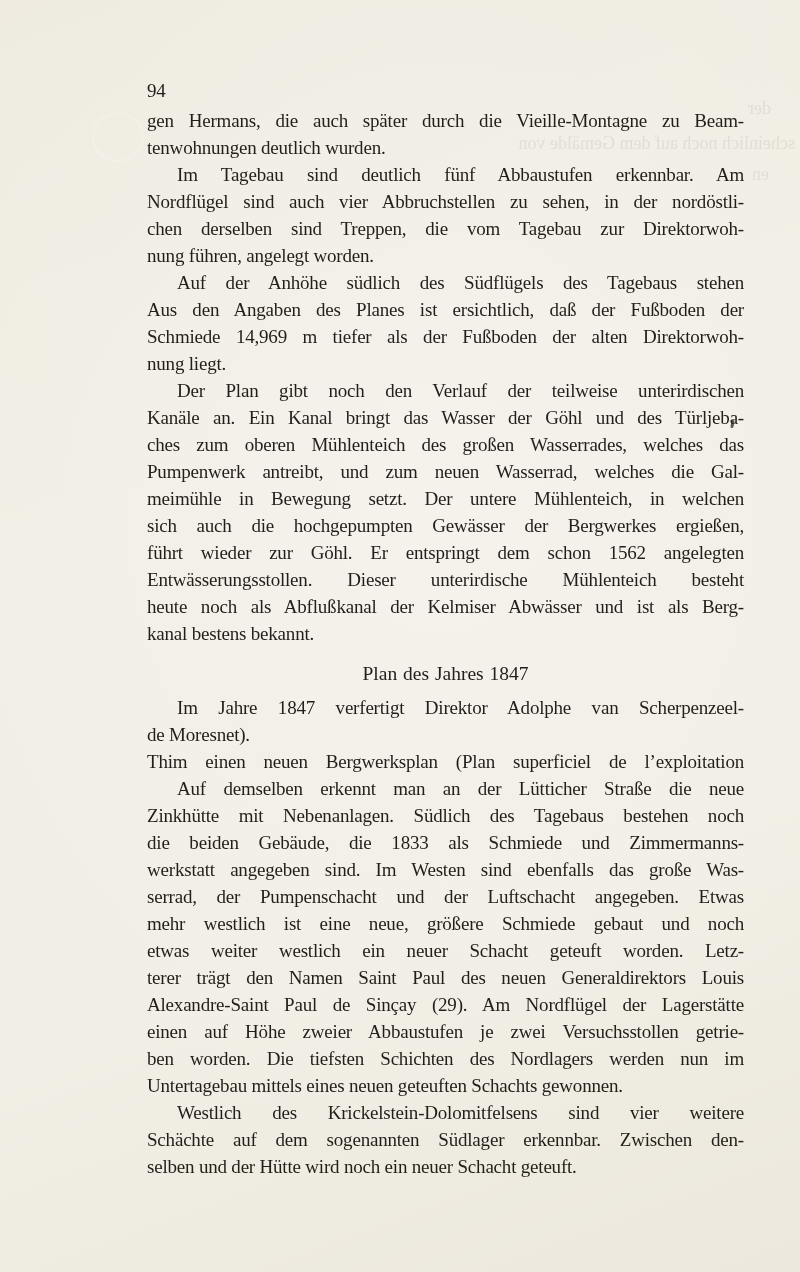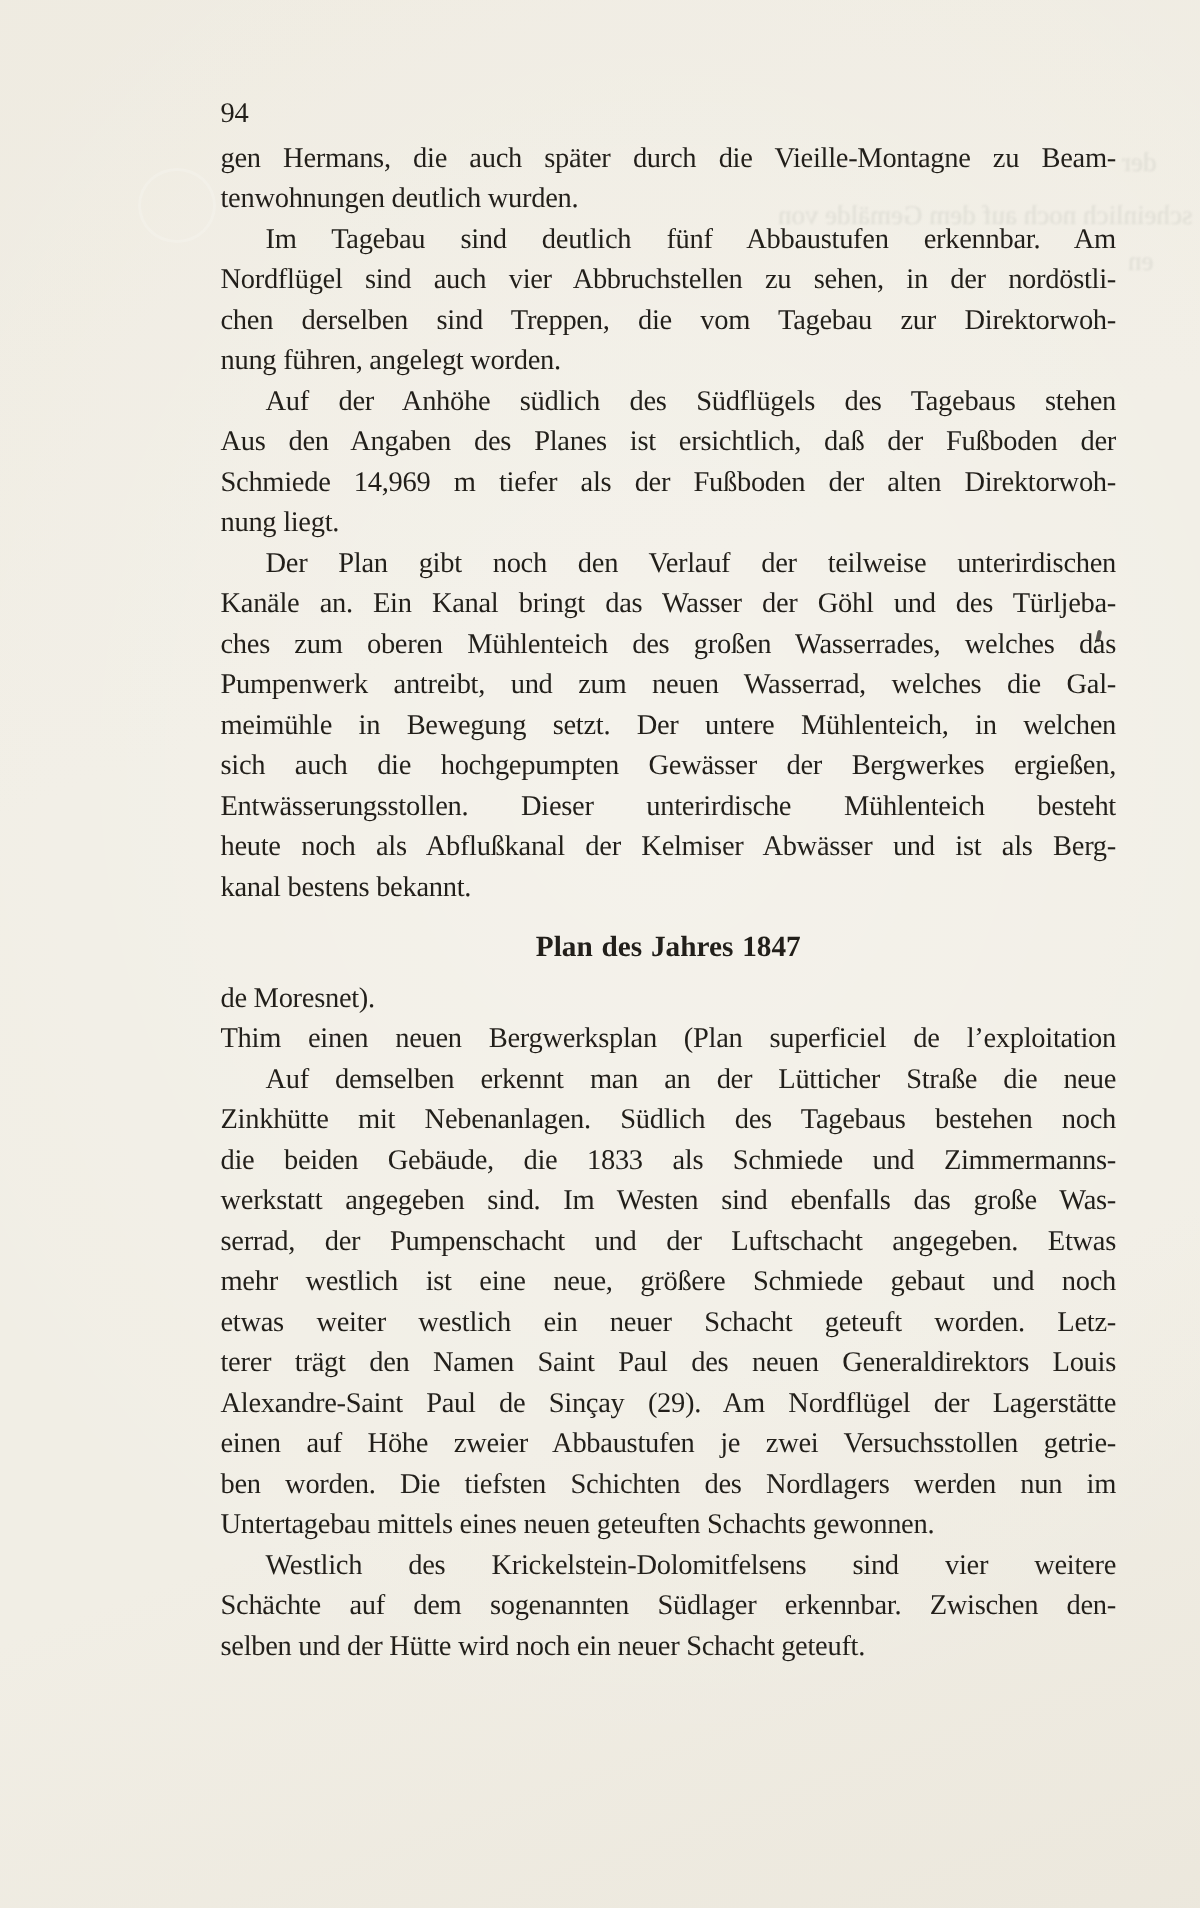--- a/index.html
+++ b/index.html
@@ -28,21 +28,21 @@
     top: 112px;
     width: 48px;
     height: 46px;
     border-radius: 50%;
     border: 2px solid rgba(255,255,255,0.35);
     opacity: 0.5;
   }
   .content {
     position: absolute;
     left: 147px;
-    top: 62px;
+    top: 77px;
     width: 597px;
     color: var(--ink, #201e1a);
     font-size: 19px;
     letter-spacing: -0.2px;
   }
   .page-number {
     line-height: 27px;
     margin-bottom: 3px;
   }
   .para {
@@ -58,21 +58,21 @@
   .line.last {
     text-align-last: left;
   }
   .line.indent {
     text-indent: 30px;
   }
   .heading {
     margin: 13px 0 7px 0;
     line-height: 27px;
     font-size: 19.5px;
-    font-weight: 700;
+    font-weight: 400;
     text-align: center;
     letter-spacing: 0;
     word-spacing: 1px;
   }
   .ghost-layer {
     position: absolute;
     inset: 0;
     pointer-events: none;
   }
   .ghost {
@@ -128,30 +128,32 @@
           <div class="line">Schmiede 14,969 m tiefer als der Fußboden der alten Direktorwoh-</div>
           <div class="line last">nung liegt.</div>
         </div>
         <div class="para">
           <div class="line indent">Der Plan gibt noch den Verlauf der teilweise unterirdischen</div>
           <div class="line">Kanäle an. Ein Kanal bringt das Wasser der Göhl und des Türljeba-</div>
           <div class="line">ches zum oberen Mühlenteich des großen Wasserrades, welches das</div>
           <div class="line">Pumpenwerk antreibt, und zum neuen Wasserrad, welches die Gal-</div>
           <div class="line">meimühle in Bewegung setzt. Der untere Mühlenteich, in welchen</div>
           <div class="line">sich auch die hochgepumpten Gewässer der Bergwerkes ergießen,</div>
+          <div class="line">führt wieder zur Göhl. Er entspringt dem schon 1562 angelegten</div>
           <div class="line">Entwässerungsstollen. Dieser unterirdische Mühlenteich besteht</div>
           <div class="line">heute noch als Abflußkanal der Kelmiser Abwässer und ist als Berg-</div>
           <div class="line last">kanal bestens bekannt.</div>
         </div>
       </div>
 
     <div class="heading">Plan des Jahres 1847</div>
 
     <div id="paras-after">
         <div class="para">
+          <div class="line indent">Im Jahre 1847 verfertigt Direktor Adolphe van Scherpenzeel-</div>
           <div class="line last">de Moresnet).</div>
           <div class="line">Thim einen neuen Bergwerksplan (Plan superficiel de l’exploitation</div>
         </div>
         <div class="para">
           <div class="line indent">Auf demselben erkennt man an der Lütticher Straße die neue</div>
           <div class="line">Zinkhütte mit Nebenanlagen. Südlich des Tagebaus bestehen noch</div>
           <div class="line">die beiden Gebäude, die 1833 als Schmiede und Zimmermanns-</div>
           <div class="line">werkstatt angegeben sind. Im Westen sind ebenfalls das große Was-</div>
           <div class="line">serrad, der Pumpenschacht und der Luftschacht angegeben. Etwas</div>
           <div class="line">mehr westlich ist eine neue, größere Schmiede gebaut und noch</div>

